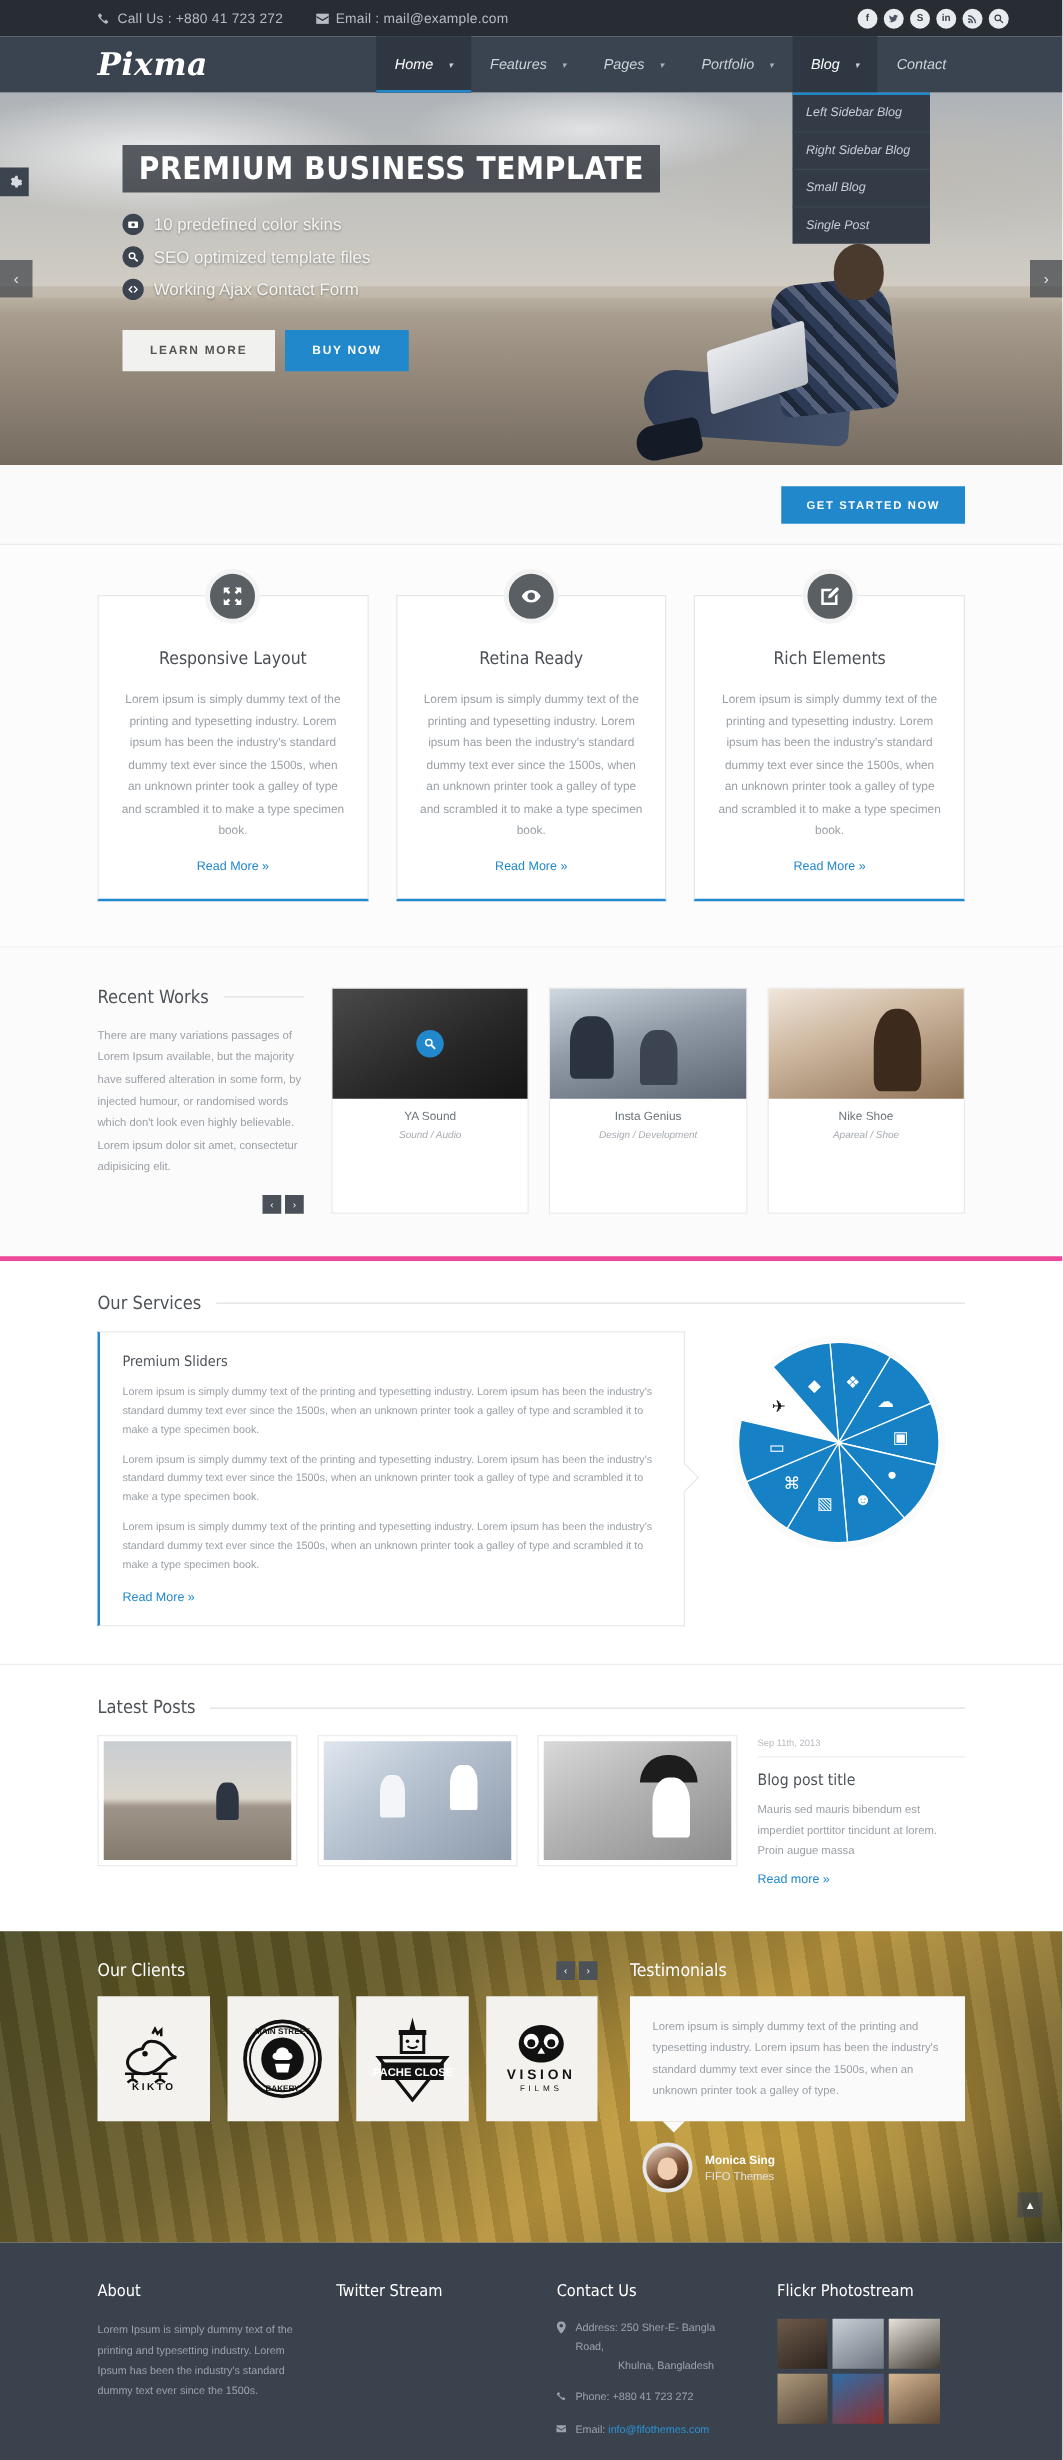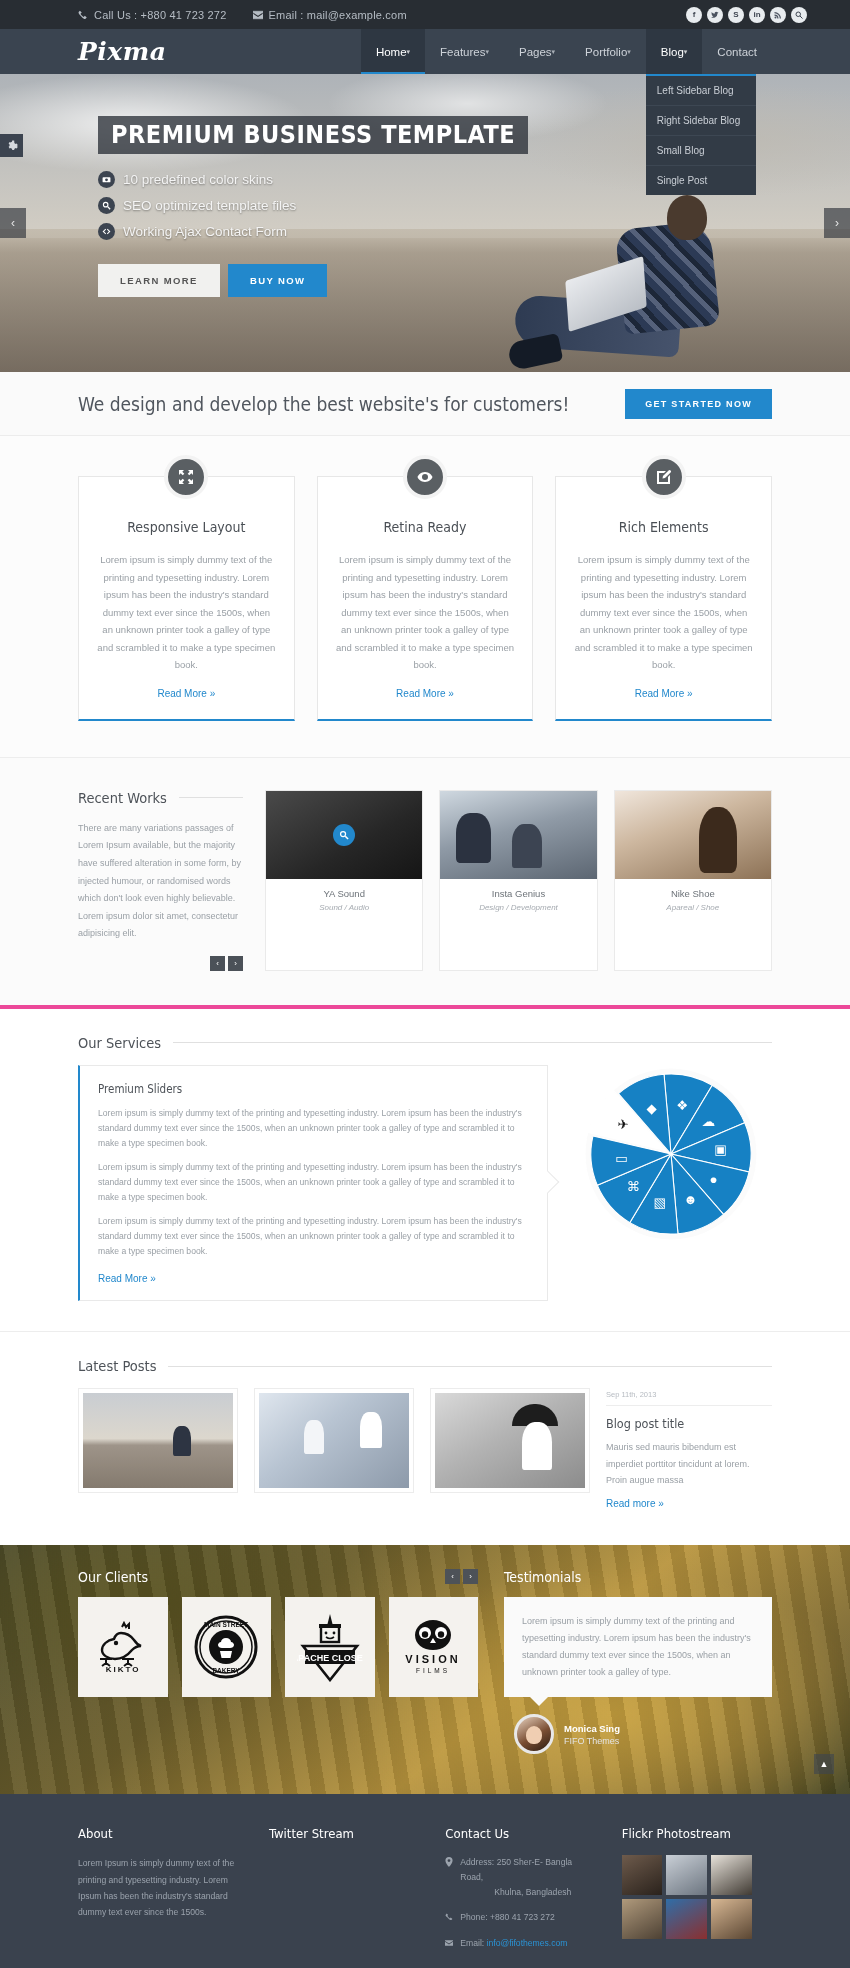--- a/index.html
+++ b/index.html
@@ -32,23 +32,24 @@
   .navbar {
     background:#3a4450; height:45px; display:flex; align-items:center;
     padding:0 18px; position:relative; z-index:40;
   }
   .logo {
     margin-left:60px; color:#fff; font-family:"DejaVu Serif", serif;
     font-size:25px; font-style:italic; font-weight:bold; letter-spacing:.5px;
   }
   .nav-items { margin-left:auto; display:flex; height:45px; margin-right:60px;}
   .nav-item {
-    display:flex; align-items:center; gap:0; padding:0 15px;
+    display:flex; align-items:center; gap:12px; padding:0 15px;
     color:#ced3d9; font-size:11.5px; height:45px; cursor:pointer;
     position:relative;
+    font-style:italic;
   }
   .nav-item.active { background:#2e3742; color:#fff; }
   .nav-item.open { background:#2e3742; color:#fff; }
   .nav-item .caret { font-size:7px; opacity:.75; }
   .nav-item.active::after {
     content:""; position:absolute; left:0; right:0; bottom:0; height:2px; background:#2288cc;
   }
   .dropdown {
     position:absolute; top:45px; left:0; width:110px;
     background:#323b46; z-index:60; border-top:2px solid #2288cc;
@@ -461,21 +462,20 @@
         <button class="btn-ghost">LEARN MORE</button>
         <button class="btn-blue">BUY NOW</button>
       </div>
     </div>
 
     <div class="hero-arrow l">‹</div>
     <div class="hero-arrow r">›</div>
   </div>
 
   <div class="tagline">
-    <h2>We design and develop the best website's for customers!</h2>
     <button class="btn-started">GET STARTED NOW</button>
   </div>
 
   <div class="features">
     <div class="fcard">
       <div class="circ">
         <svg viewBox="0 0 16 16">
             <path d="M1 1h5L4.3 2.7l2 2-1.6 1.6-2-2L1 6zm14 0v5l-1.7-1.7-2 2-1.6-1.6 2-2L10 1zM1 15v-5l1.7 1.7 2-2 1.6 1.6-2 2L6 15zm14 0h-5l1.7-1.7-2-2 1.6-1.6 2 2L15 10z"></path>
           </svg>
       </div>

